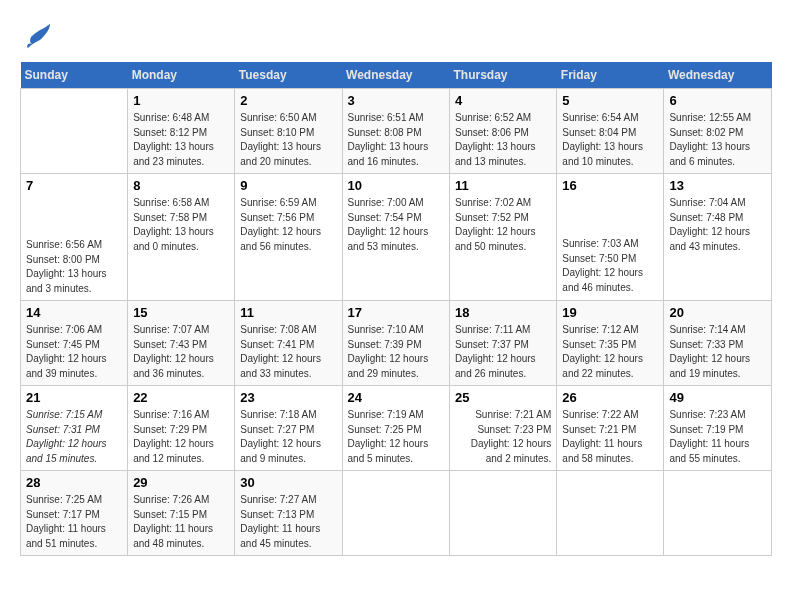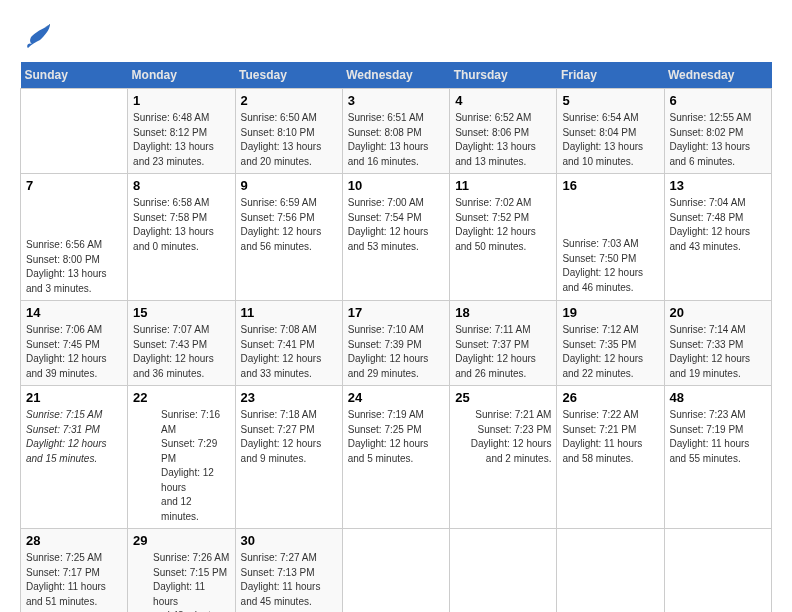--- a/index.html
+++ b/index.html
@@ -265,21 +265,21 @@
       <tr>
         <td>
           <span class="day-number">21</span>
           <div class="day-info" style="white-space: pre-line; font-style: italic;">Sunrise: 7:15 AM
 Sunset: 7:31 PM
 Daylight: 12 hours
 and 15 minutes.</div>
         </td>
         <td>
           <span class="day-number">22</span>
-          <div class="day-info" style="white-space: pre-line; margin-left: 28px;">Sunrise: 7:16 AM
+          <div class="day-info" style="white-space: pre-line;">Sunrise: 7:16 AM
 Sunset: 7:29 PM
 Daylight: 12 hours
 and 12 minutes.</div>
         </td>
         <td>
           <span class="day-number">23</span>
           <div class="day-info" style="white-space: pre-line;">Sunrise: 7:18 AM
 Sunset: 7:27 PM
 Daylight: 12 hours
 and 9 minutes.</div>
@@ -299,38 +299,38 @@
 and 2 minutes.</div>
         </td>
         <td>
           <span class="day-number">26</span>
           <div class="day-info" style="white-space: pre-line;">Sunrise: 7:22 AM
 Sunset: 7:21 PM
 Daylight: 11 hours
 and 58 minutes.</div>
         </td>
         <td>
-          <span class="day-number">48</span>
+          <span class="day-number">49</span>
           <div class="day-info" style="white-space: pre-line;">Sunrise: 7:23 AM
 Sunset: 7:19 PM
 Daylight: 11 hours
 and 55 minutes.</div>
         </td>
       </tr>
       <tr>
         <td>
           <span class="day-number">28</span>
           <div class="day-info" style="white-space: pre-line;">Sunrise: 7:25 AM
 Sunset: 7:17 PM
 Daylight: 11 hours
 and 51 minutes.</div>
         </td>
         <td>
           <span class="day-number">29</span>
-          <div class="day-info" style="white-space: pre-line; margin-left: 20px;">Sunrise: 7:26 AM
+          <div class="day-info" style="white-space: pre-line;">Sunrise: 7:26 AM
 Sunset: 7:15 PM
 Daylight: 11 hours
 and 48 minutes.</div>
         </td>
         <td>
           <span class="day-number">30</span>
           <div class="day-info" style="white-space: pre-line;">Sunrise: 7:27 AM
 Sunset: 7:13 PM
 Daylight: 11 hours
 and 45 minutes.</div>

